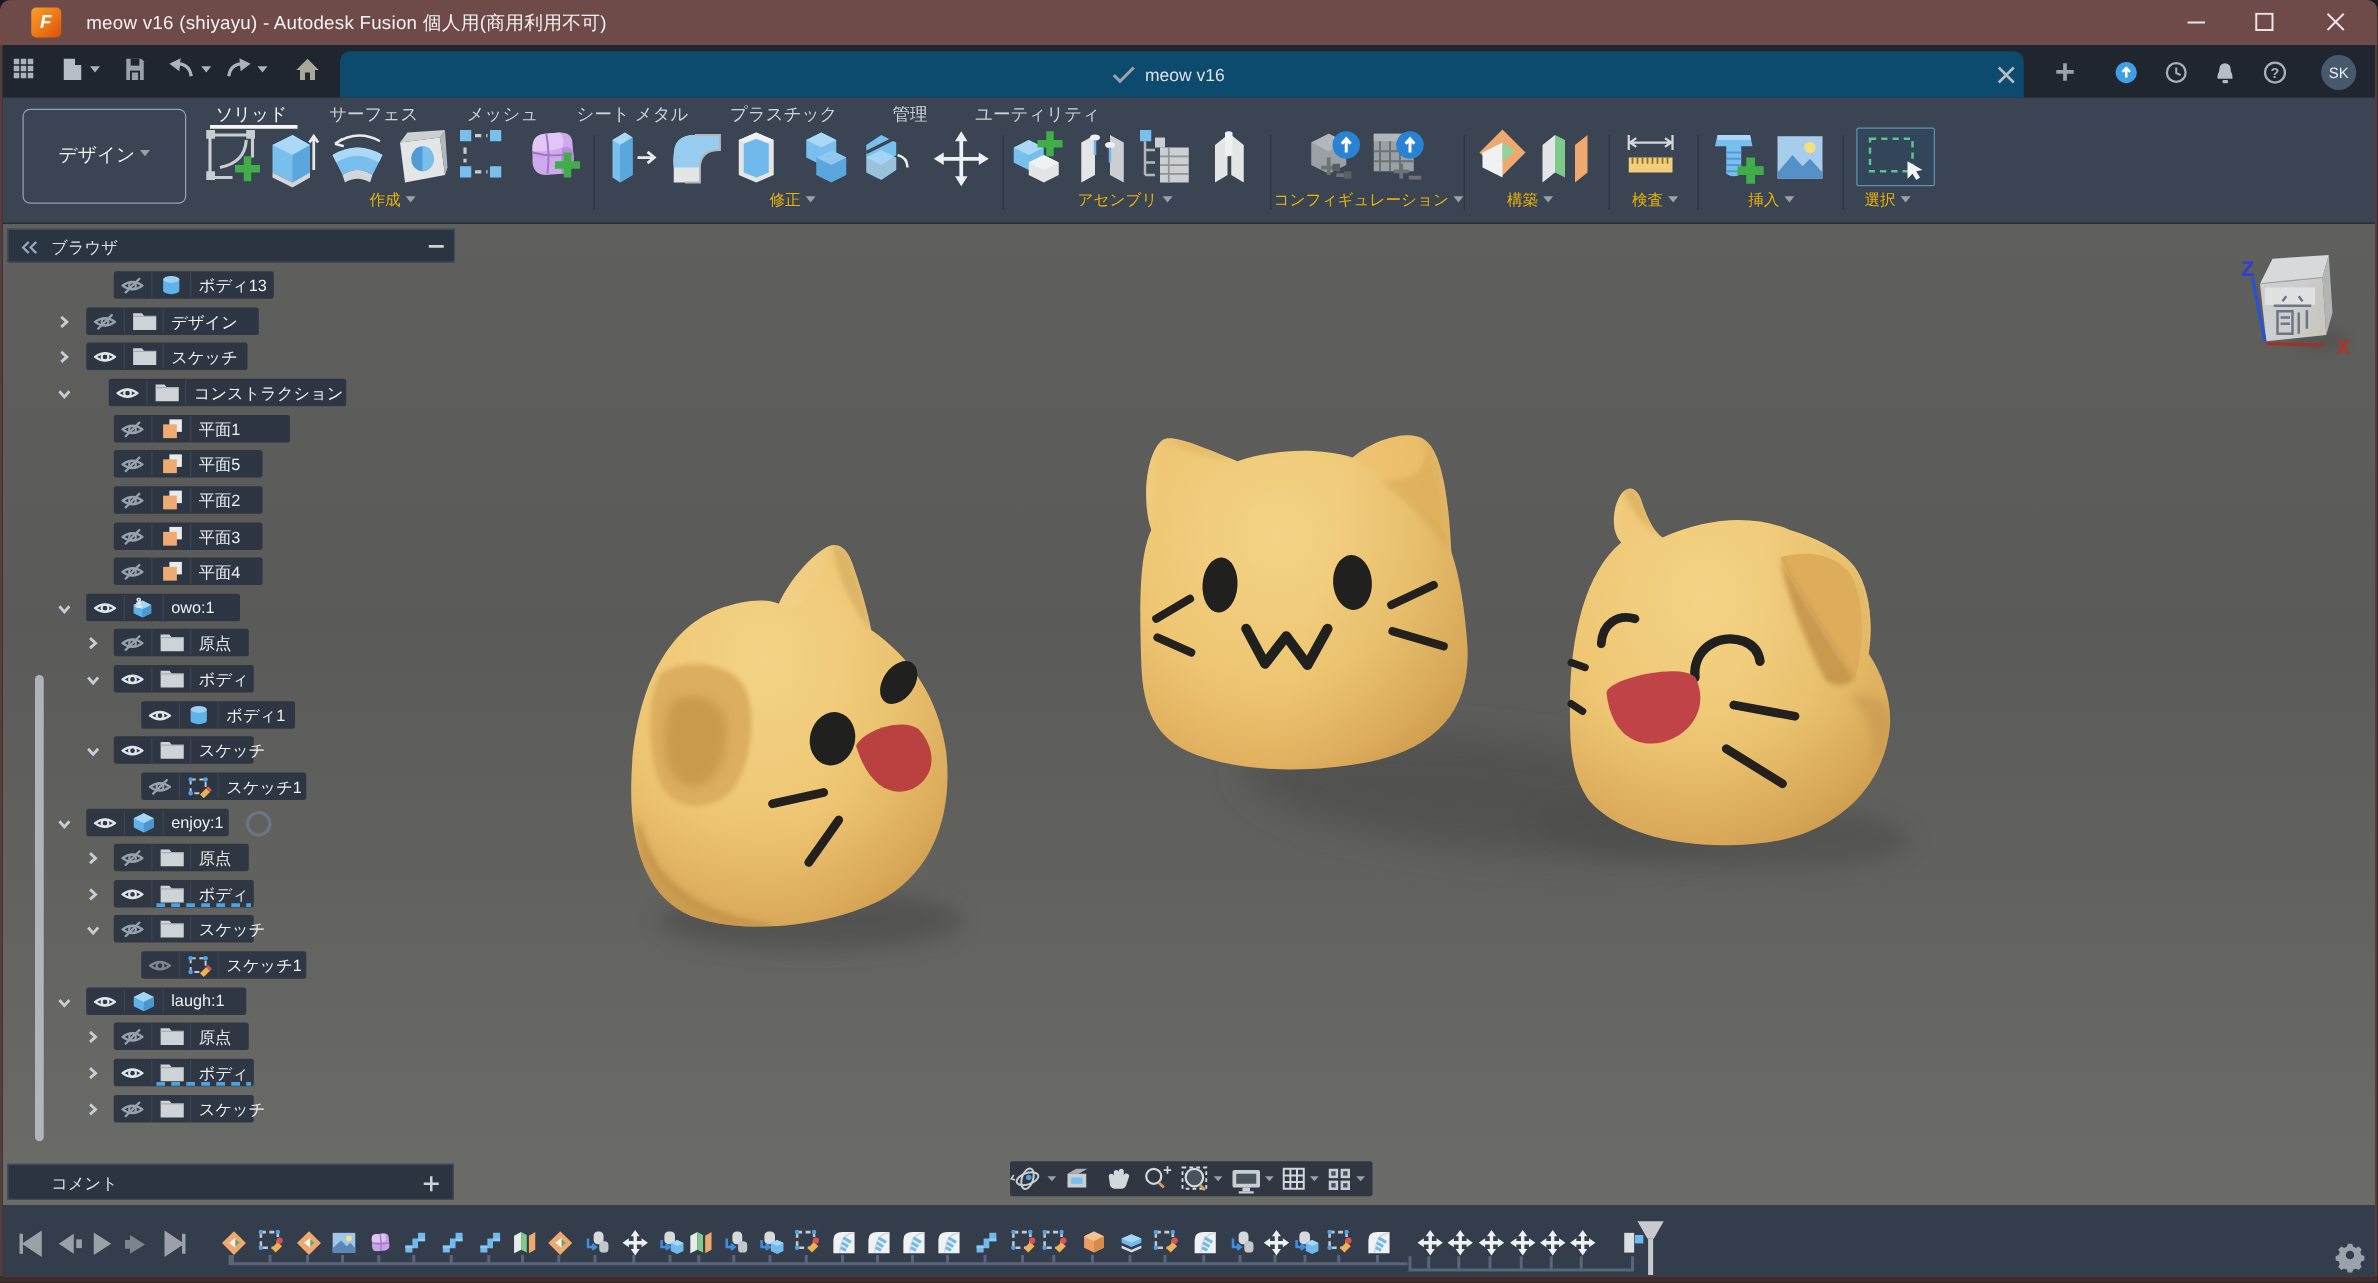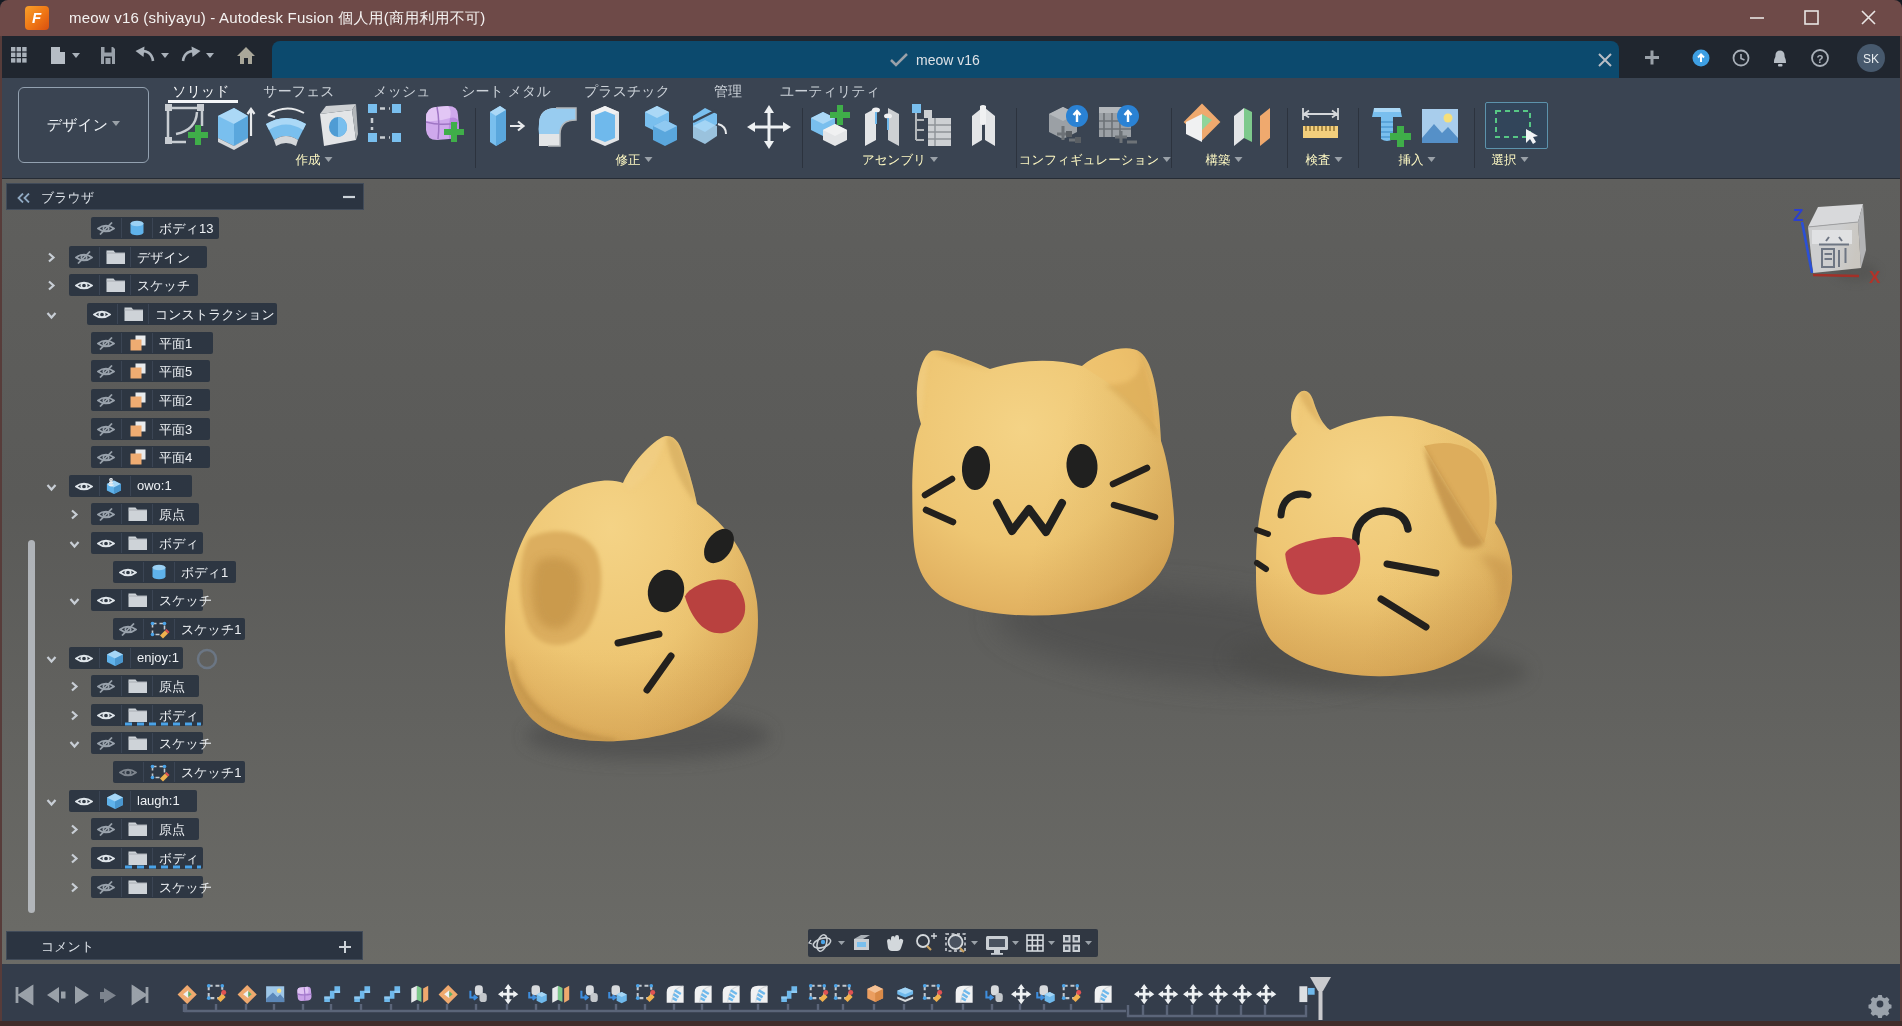--- a/index.html
+++ b/index.html
@@ -13,21 +13,21 @@
 #qat{position:absolute;left:2px;top:36px;width:1898px;height:42px;background:#20262f}
 #doctab{position:absolute;left:272px;top:41px;width:1347px;height:37px;background:#0c4a6e;border-radius:8px 8px 0 0}
 #doctab .tname{position:absolute;left:644px;top:11px;font-size:14px;color:#dde1e6}
 
 #ribbon{position:absolute;left:2px;top:78px;width:1898px;height:101px;background:#3a4452;border-bottom:1px solid #262c35}
 #designbtn{position:absolute;left:16px;top:9px;width:131px;height:76px;border:1px solid #93a1b0;border-radius:6px;color:#ecf0f4;font-size:15px;text-align:center;line-height:74px}
 .rtab{position:absolute;top:5px;font-size:14px;color:#ccd2d9;white-space:nowrap;transform:translateX(-50%)}
 .rtab.active{color:#fbfcfd}
 #tabunderline{position:absolute;left:166px;top:22px;width:70px;height:3px;background:#f4f6f8}
 .rgsep{position:absolute;top:30px;width:1px;height:60px;background:#2c333e}
-.rglabel{position:absolute;top:74px;font-size:12.5px;color:#fef9c3;white-space:nowrap;transform:translateX(-50%)}
+.rglabel{position:absolute;top:74px;font-size:12.5px;color:#eab308;white-space:nowrap;transform:translateX(-50%)}
 .car{display:inline-block;width:0;height:0;border-left:4px solid transparent;border-right:4px solid transparent;border-top:5px solid #9aa1a8;margin-left:4px;vertical-align:2px}
 
 .panelhdr{position:absolute;background:#2b3441;border:1px solid #414b59;color:#dde2e8;font-size:13px}
 .trow{position:absolute;height:22px;background:rgba(43,52,65,0.94);border-radius:2px;color:#eef1f4;font-size:13px;white-space:nowrap}
 .trow .cellsep{position:absolute;top:1px;width:1px;height:20px;background:#3b4554}
 
 #timeline{position:absolute;left:2px;top:964px;width:1898px;height:57px;background:#343d4b}
 #bottomstrip{position:absolute;left:0px;top:1021px;width:1902px;height:5px;background:#402c2a}
 .eborder{position:absolute;background:#573c3a}
 #navbar{position:absolute;left:808px;top:929px;width:290px;height:28px;background:rgba(40,48,61,0.88);border-radius:2px}
@@ -495,21 +495,21 @@
       <svg class="abs" style="left:6px;top:5px" width="18" height="13">
         <use href="#i-eye"></use>
       </svg>
       <div class="cellsep" style="left:30px"></div>
       <svg class="abs" style="left:37px;top:3px" width="20" height="18">
         <use href="#i-folder"></use>
       </svg>
       <div class="cellsep" style="left:61px"></div>
       <span class="abs" style="left:68px;top:3px">コンストラクション</span>
     </div>
-<div class="trow" style="left:91px;top:332px;width:122px">
+<div class="trow" style="left:91px;top:332px;width:141px">
       <svg class="abs" style="left:6px;top:5px" width="18" height="13">
         <use href="#i-eyesl"></use>
       </svg>
       <div class="cellsep" style="left:30px"></div>
       <svg class="abs" style="left:37px;top:3px" width="20" height="18">
         <use href="#i-plane"></use>
       </svg>
       <div class="cellsep" style="left:61px"></div>
       <span class="abs" style="left:68px;top:3px">平面1</span>
     </div>

